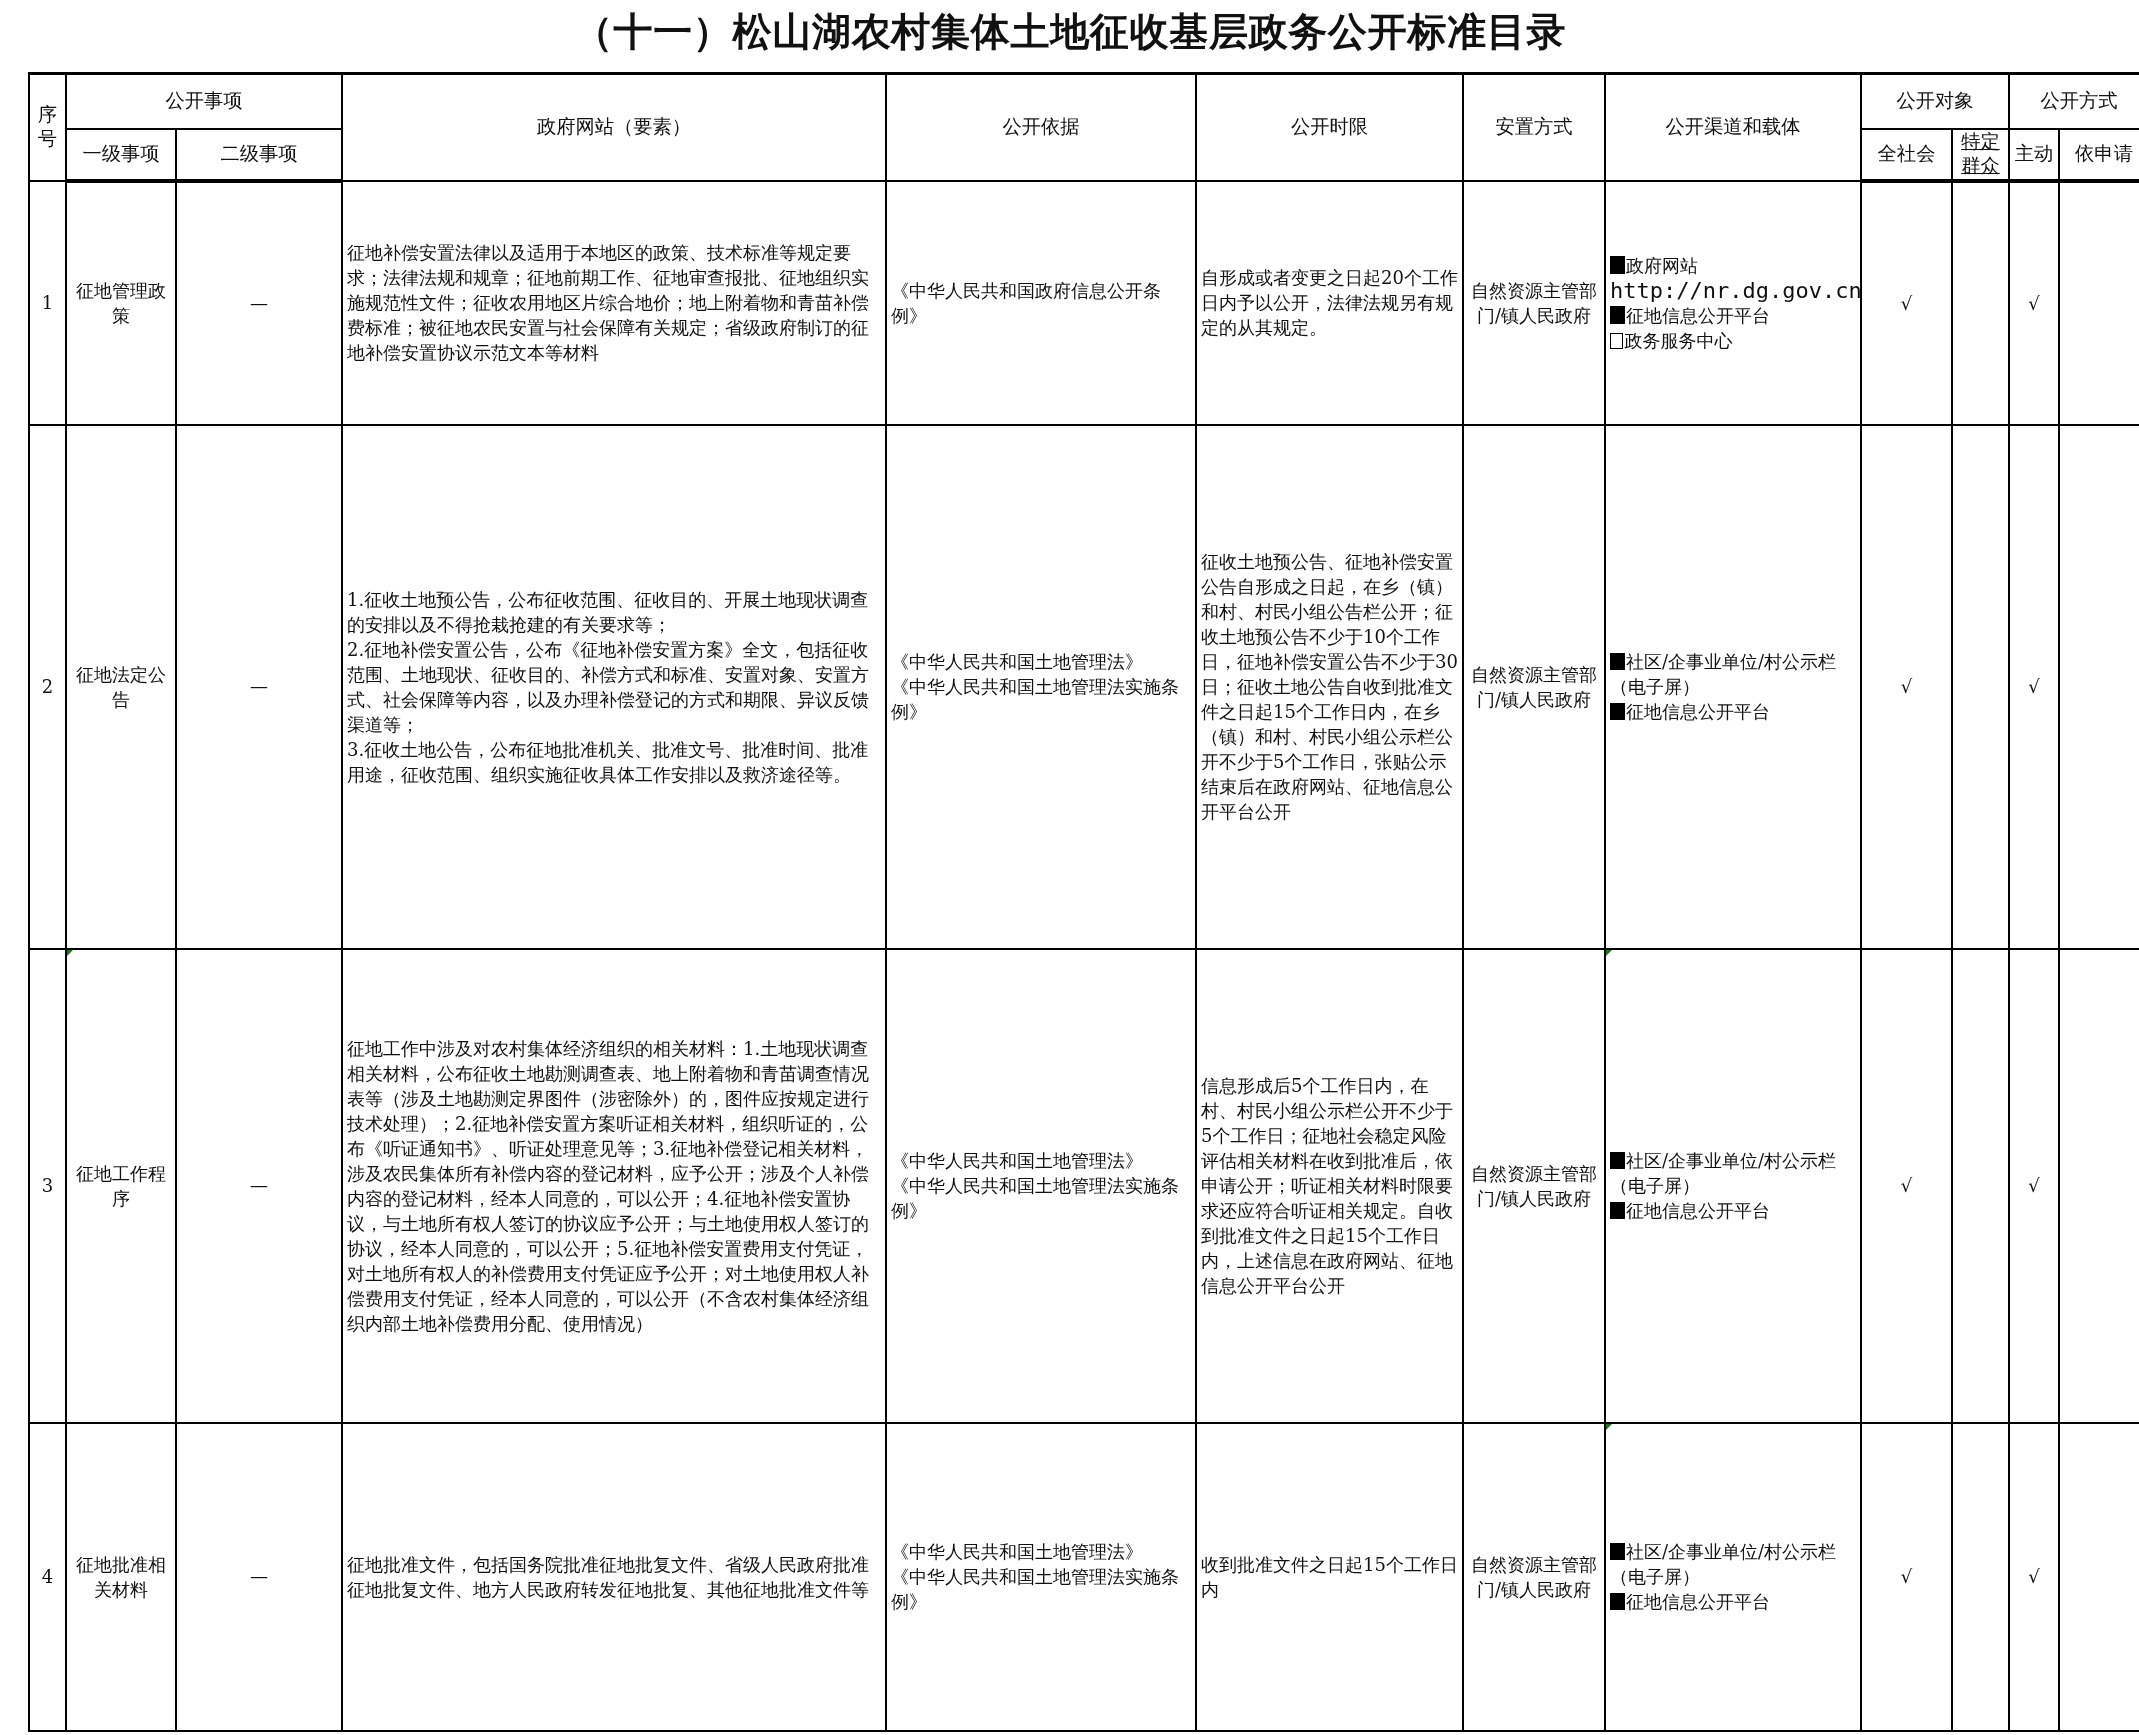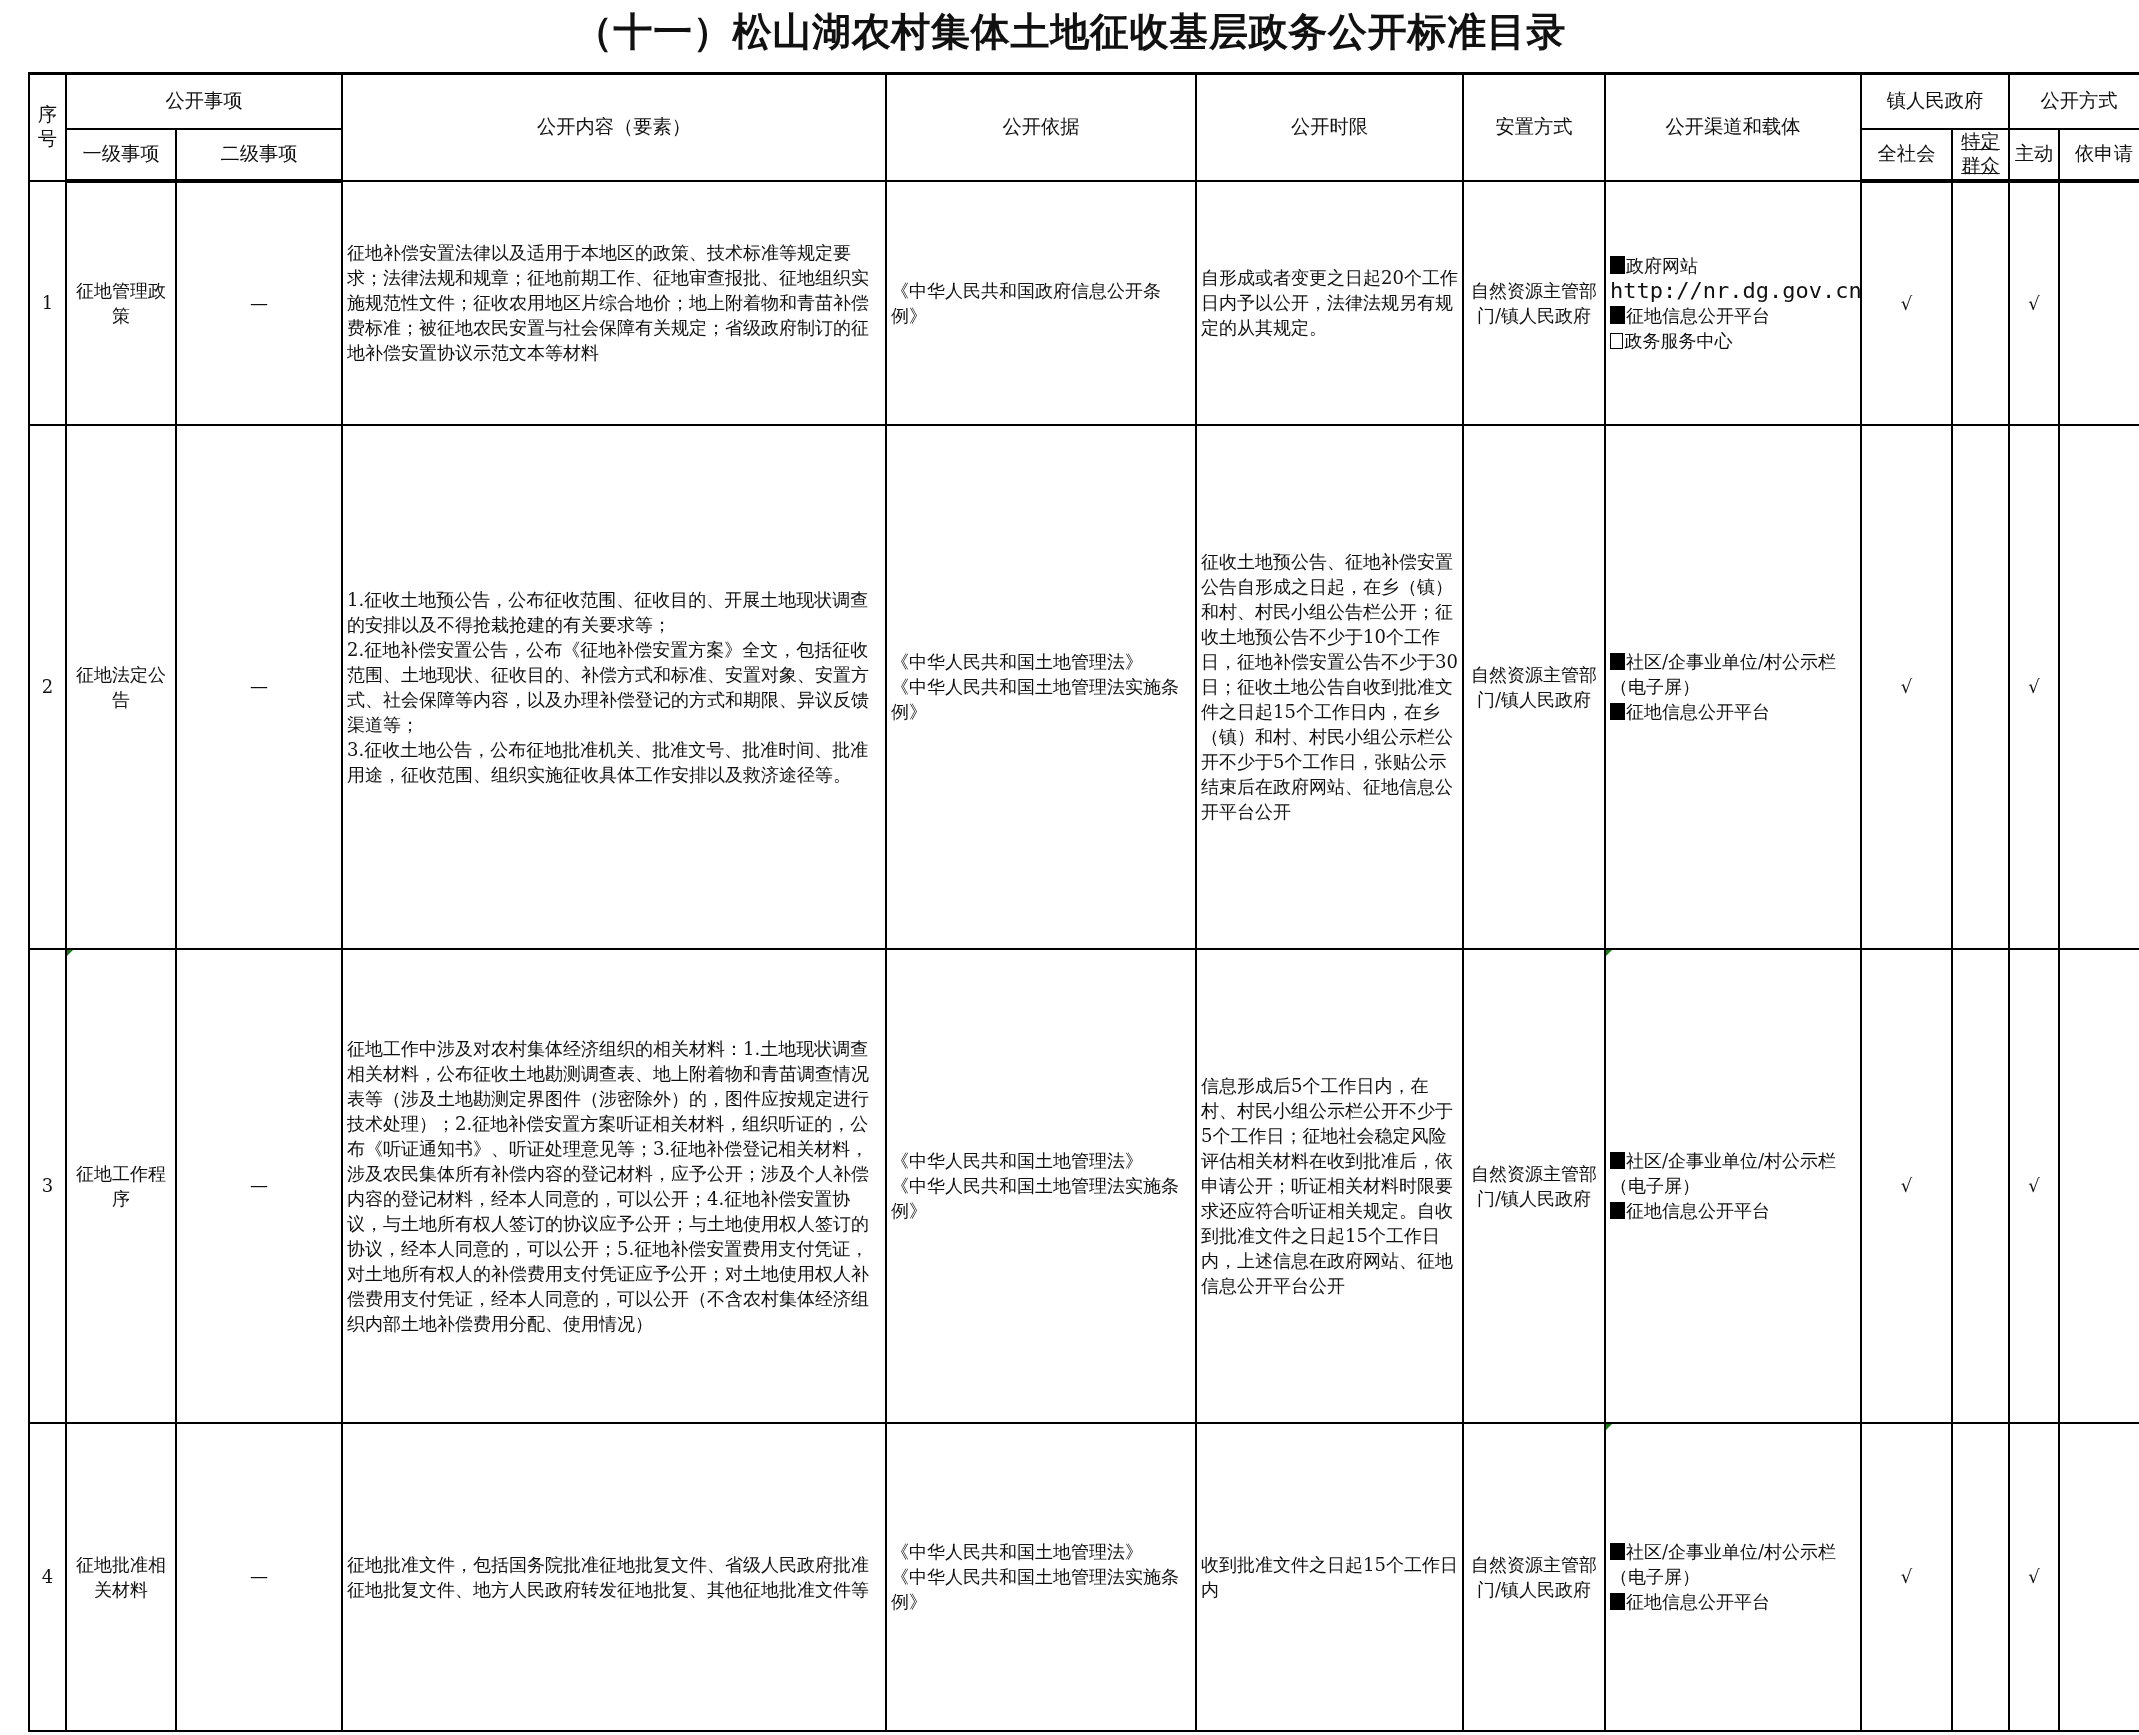--- a/index.html
+++ b/index.html
@@ -59,26 +59,26 @@
     <col style="width:256px">
     <col style="width:91px">
     <col style="width:57px">
     <col style="width:50px">
     <col style="width:90px">
   </colgroup>
   <thead>
     <tr style="height:55px">
       <th rowspan="2" style="padding:0 5.3px;">序号</th>
       <th colspan="2">公开事项</th>
-      <th rowspan="2">公开内容（要素）</th>
+      <th rowspan="2">政府网站（要素）</th>
       <th rowspan="2">公开依据</th>
       <th rowspan="2">公开时限</th>
       <th rowspan="2">安置方式</th>
       <th rowspan="2">公开渠道和载体</th>
-      <th colspan="2">镇人民政府</th>
+      <th colspan="2">公开对象</th>
       <th colspan="2">公开方式</th>
     </tr>
     <tr style="height:52px">
       <th>一级事项</th>
       <th>二级事项</th>
       <th>全社会</th>
       <th style="padding:0 2.7px;text-decoration:underline;">特定群众</th>
       <th style="padding:0 1.3px;">主动</th>
       <th>依申请</th>
     </tr>

